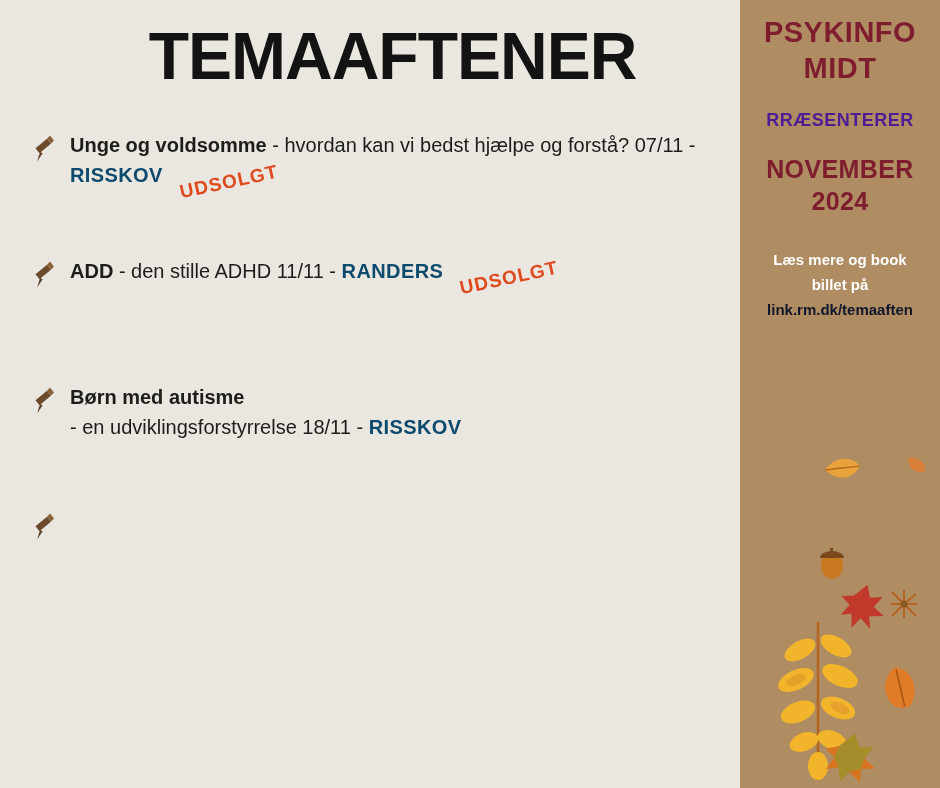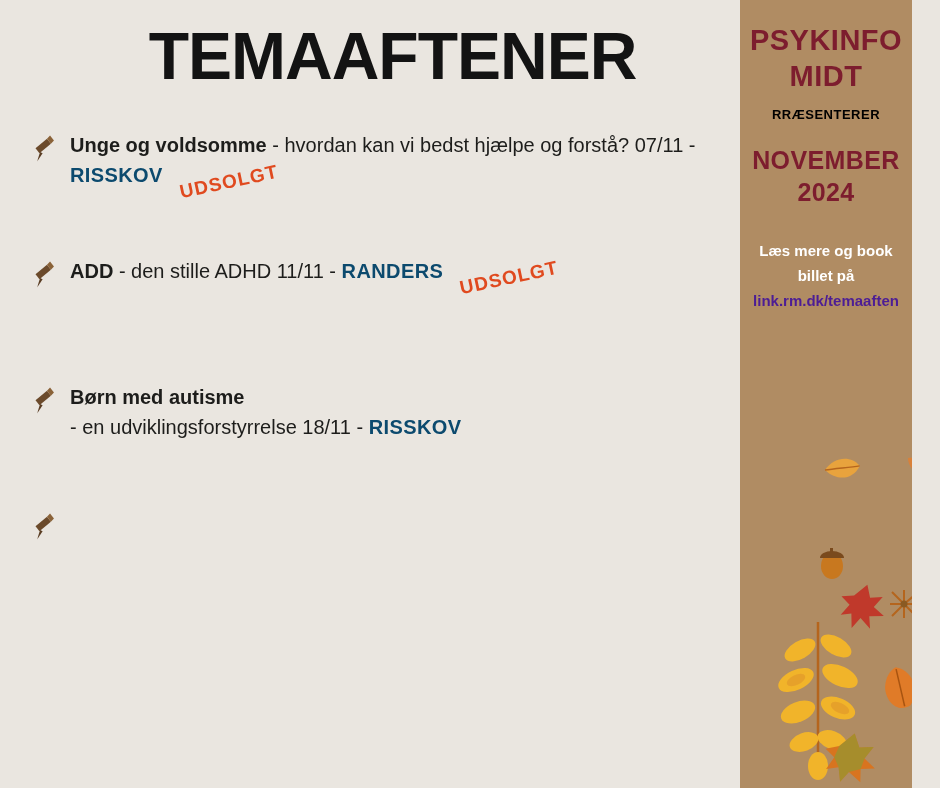--- a/index.html
+++ b/index.html
@@ -64,60 +64,60 @@
     font-weight: bold;
     font-size: 19px;
     letter-spacing: 1px;
     transform: rotate(-12deg);
     margin-left: 16px;
     position: relative;
     top: 6px;
   }
   
   .right {
-    width: 172px;
+    width: 200px;
     height: 788px;
     background: #b08c63;
     position: relative;
     text-align: center;
-    padding-top: 22px;
+    padding-top: 14px;
     overflow: hidden;
   }
   .brand {
     color: #7d1d2e;
     font-weight: bold;
     font-size: 29px;
     line-height: 36px;
     letter-spacing: 0.5px;
   }
   .presents {
-    margin-top: 13px;
-    color: #000000;
-    font-weight: bold;
-    font-size: 13px;
+    margin-top: 24px;
+    color: #4c1d95;
+    font-weight: bold;
+    font-size: 18px;
     letter-spacing: 0.5px;
   }
   .month {
     margin-top: 22px;
     color: #7d1d2e;
     font-weight: bold;
     font-size: 25px;
     line-height: 32px;
     letter-spacing: 0.4px;
   }
   .booking {
     margin-top: 30px;
     color: #ffffff;
     font-size: 15px;
     line-height: 25px;
     font-weight: bold;
     padding: 0 10px;
   }
   .booking .url {
-    color: #4c1d95;
+    color: #0f172a;
   }
   .leaves {
     position: absolute;
     left: 0; top: 440px;
     width: 200px; height: 348px;
   }
 </style>
 </head>
 <body>
 

